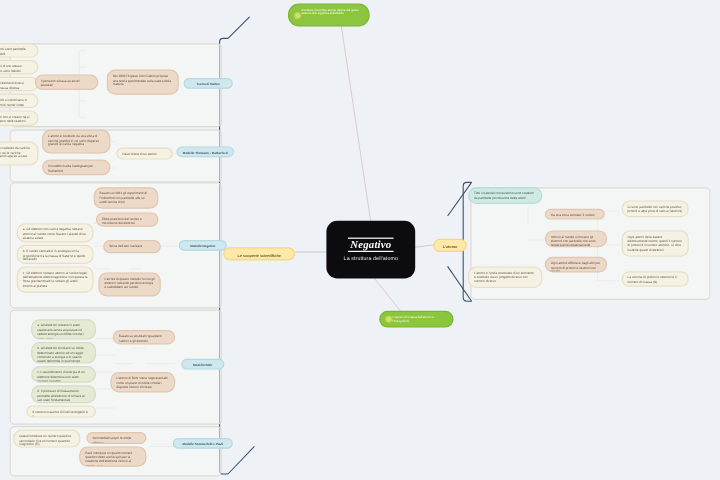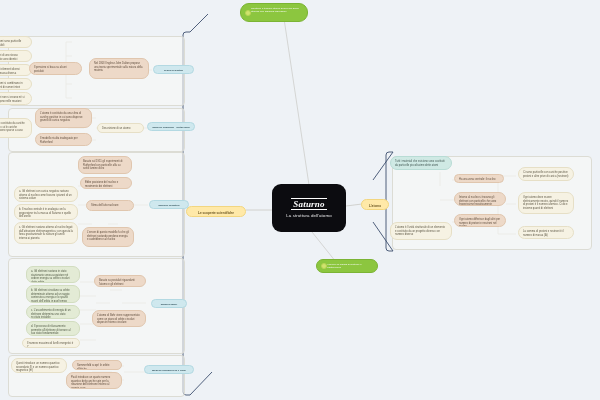--- a/index.html
+++ b/index.html
@@ -150,21 +150,21 @@
   </svg>
 
   <div class="group" style="left:8px;top:36px;width:175px;height:68px;"></div>
   <div class="group" style="left:8px;top:108px;width:175px;height:42px;"></div>
   <div class="group" style="left:8px;top:152px;width:175px;height:103px;"></div>
   <div class="group" style="left:8px;top:258px;width:175px;height:94px;"></div>
   <div class="group" style="left:8px;top:355px;width:175px;height:40px;"></div>
   <div class="group" style="left:392px;top:156px;width:198px;height:92px;"></div>
 
   <div id="center" style="left:272px;top:184px;width:74px;height:48px;">
-    <div class="logo">Saturno</div>
+    <div class="logo">Negativo</div>
     <div class="sub">La struttura dell'atomo</div>
   </div>
 
   <div class="node yellow" style="left:186px;top:206px;width:60px;height:11px;padding-top:3.5px;">Le scoperte scientifiche</div>
   <div class="node yellow" style="left:361px;top:199px;width:28px;height:11px;padding-top:3.5px;">L'atomo</div>
 
   <div class="node green" style="left:240px;top:3px;width:68px;height:19px;position:absolute;">
     <span class="bullet"></span>
     <span>Contiene il termine atomo deriva dal greco atomos che significa indivisibile</span>
   </div>

